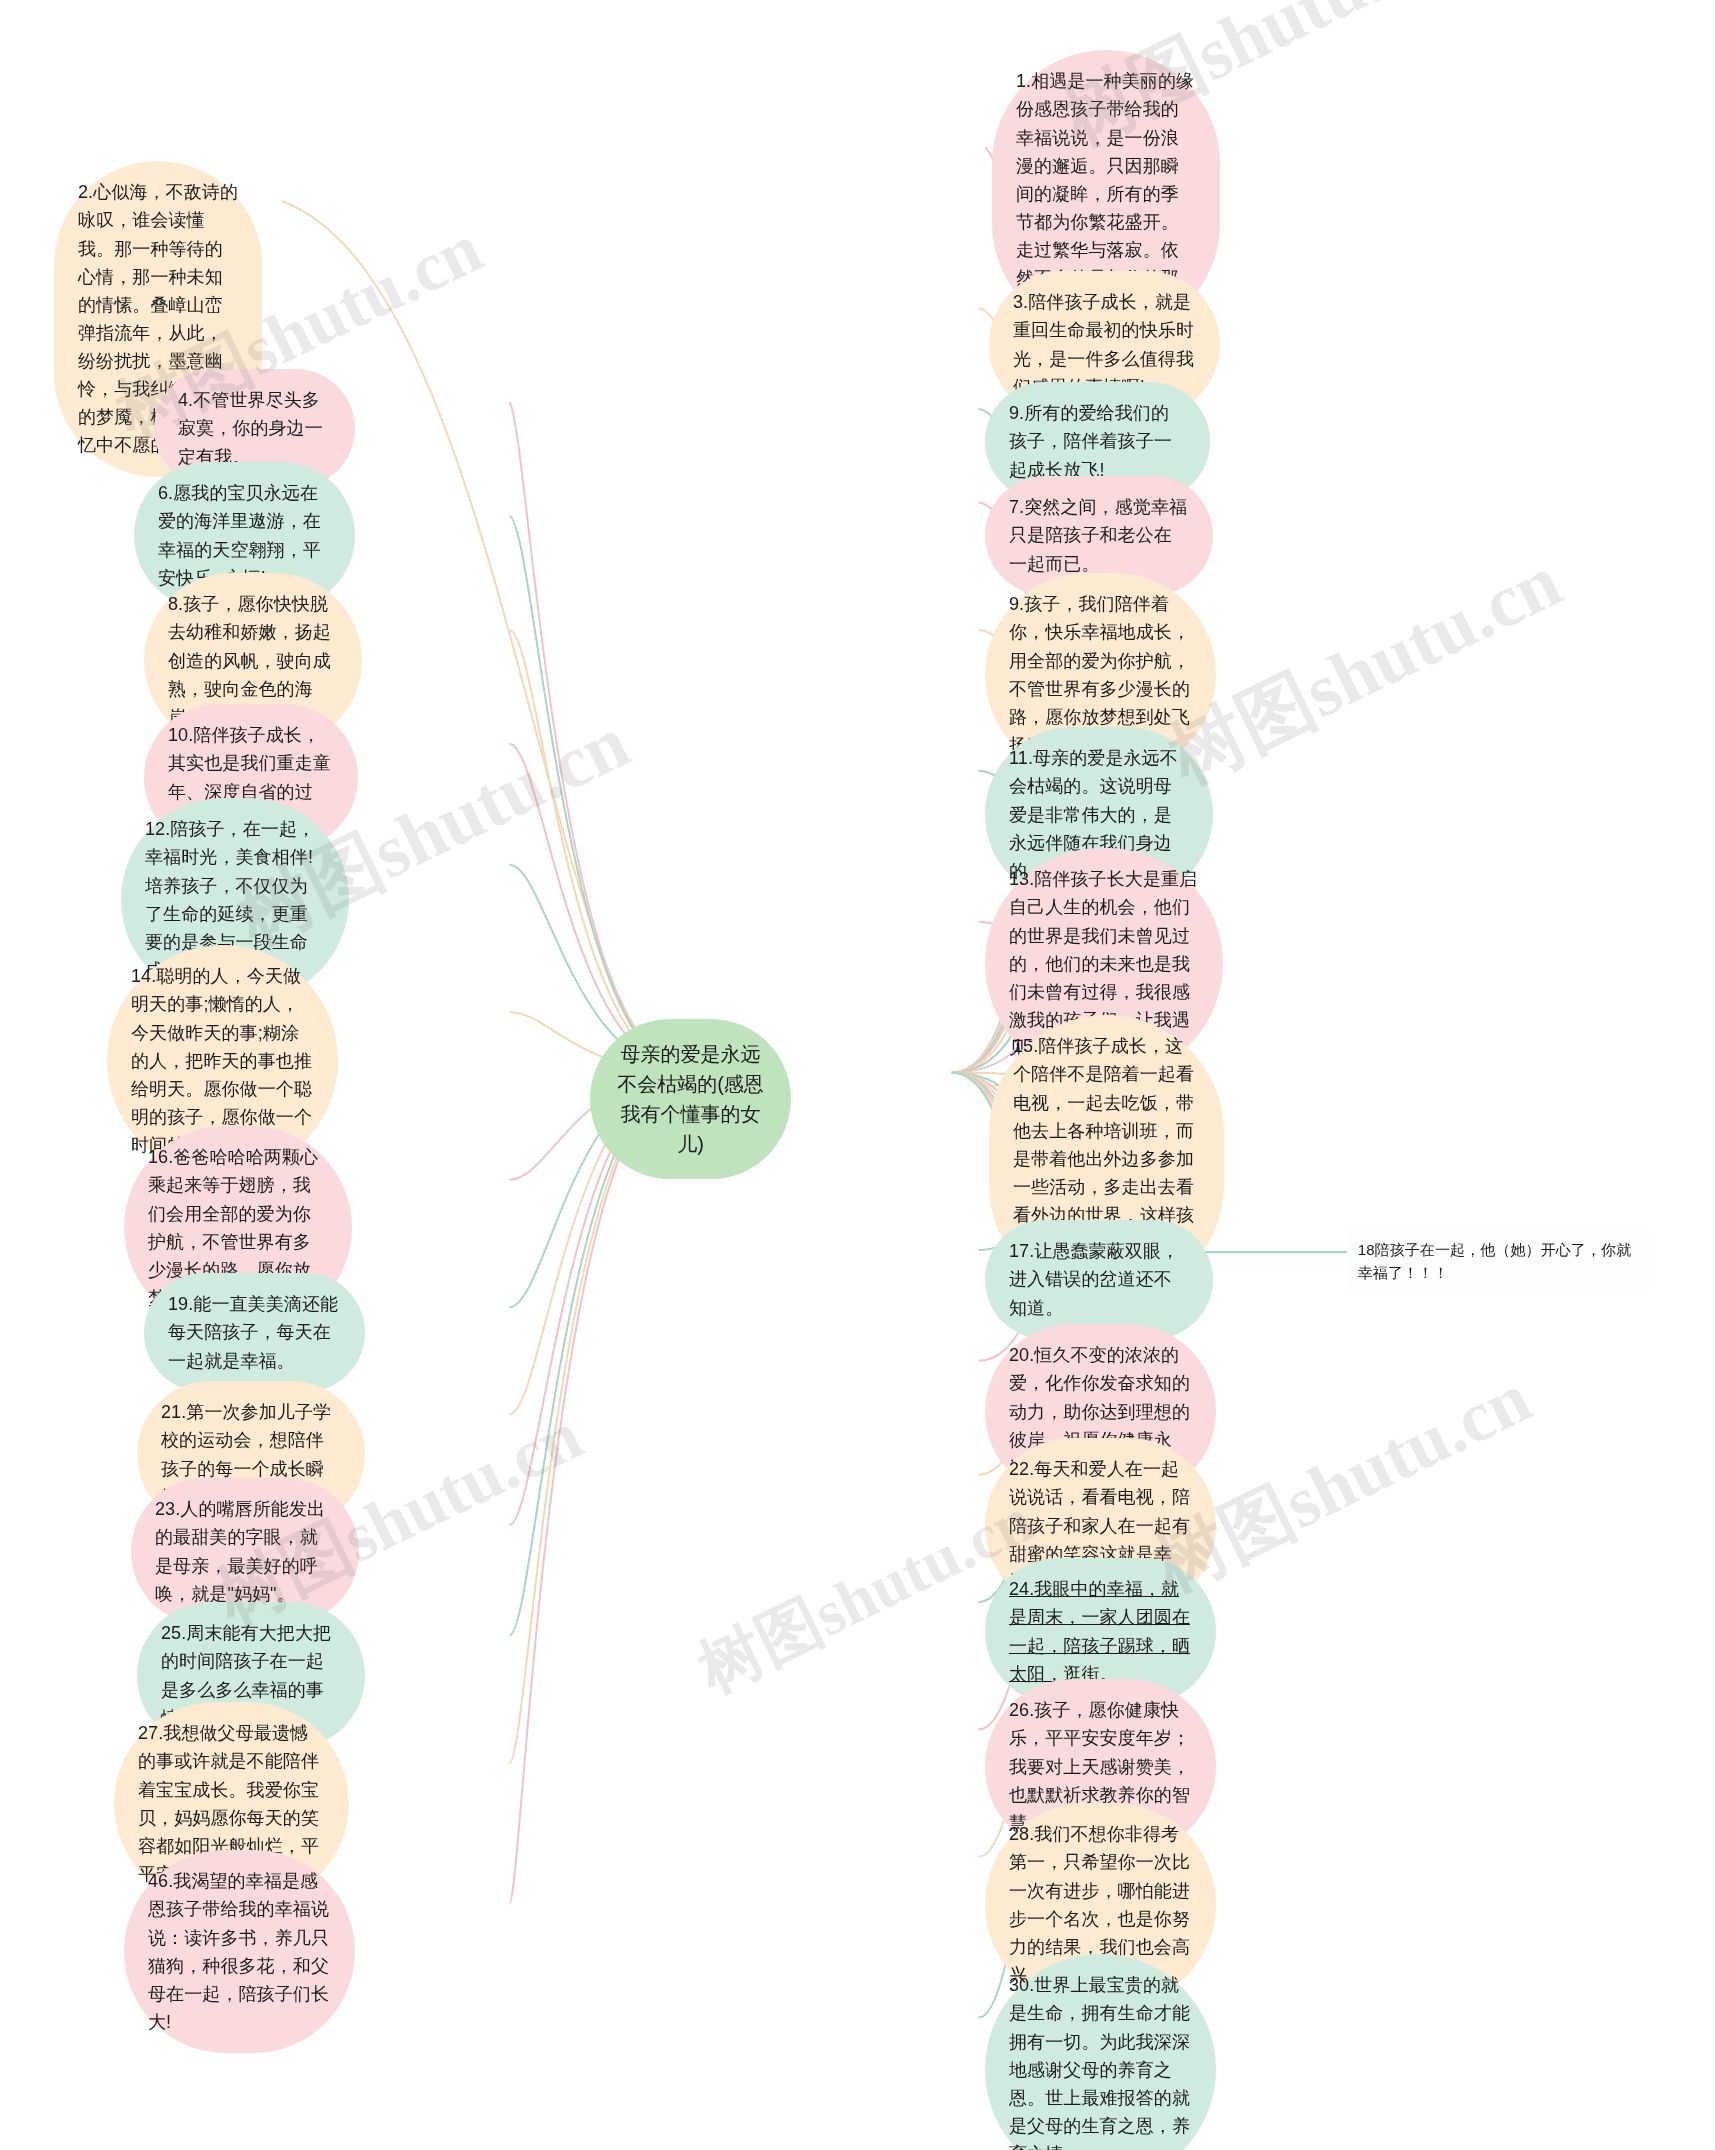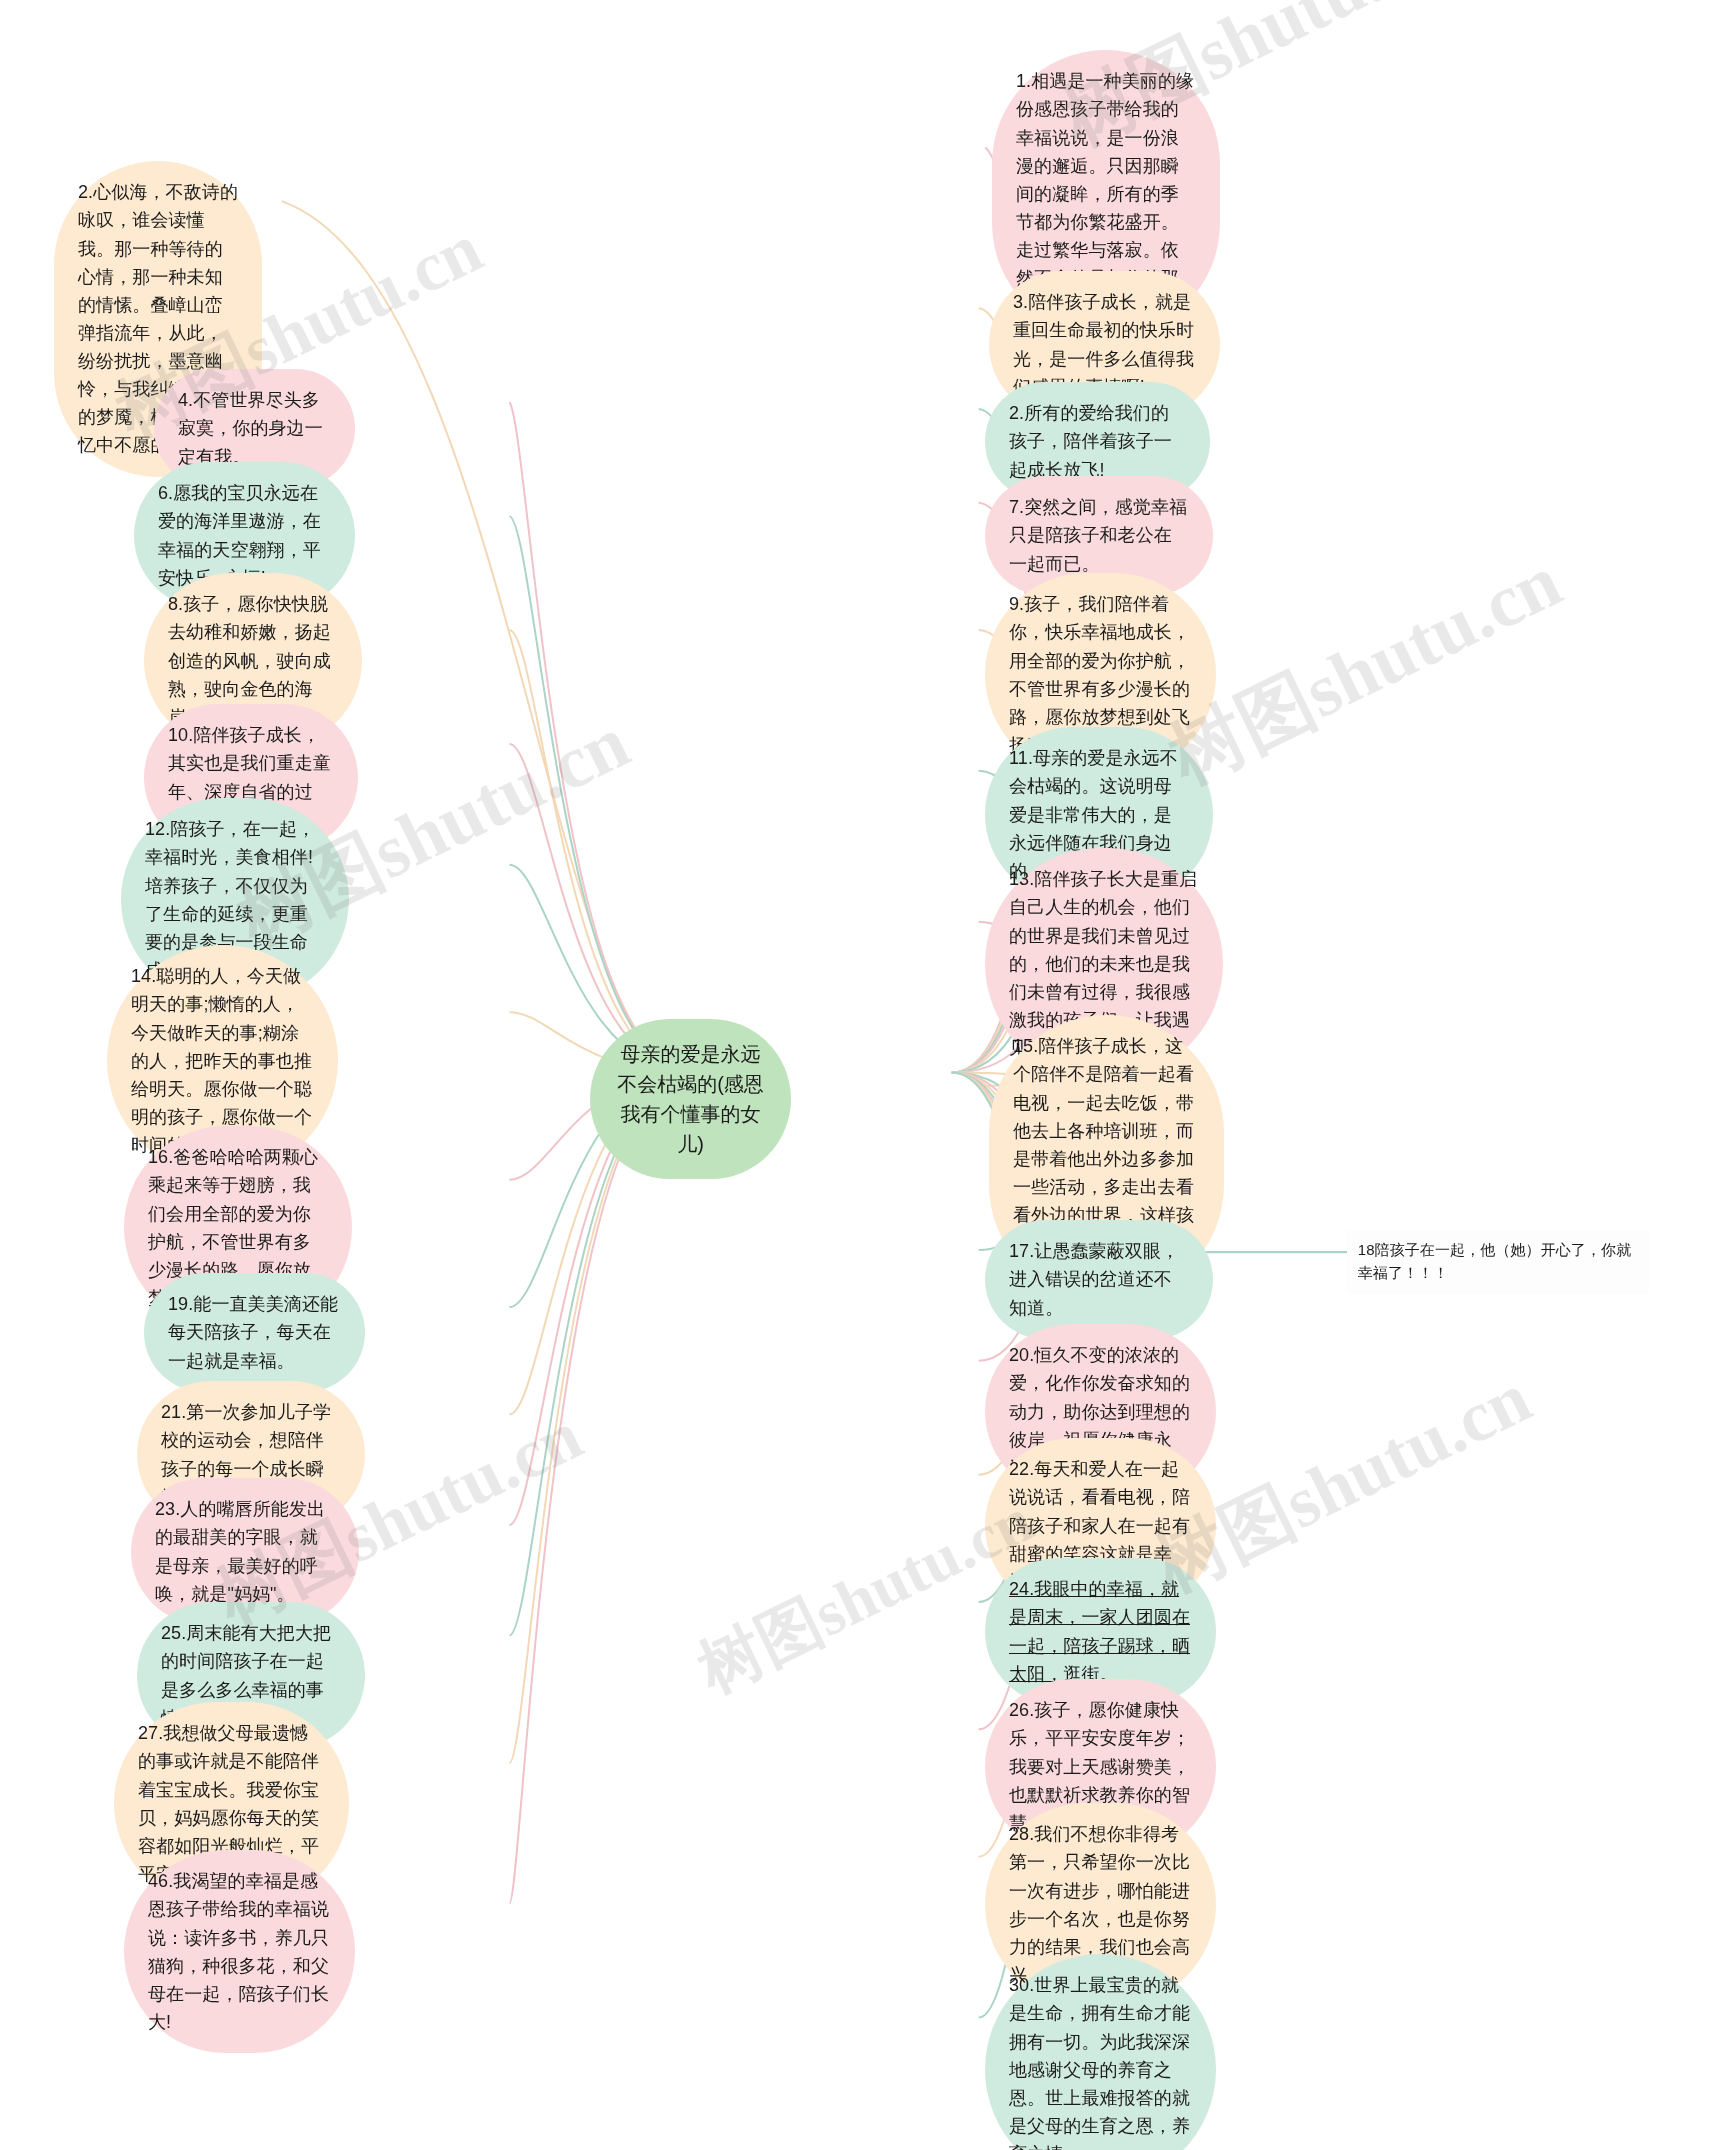--- a/index.html
+++ b/index.html
@@ -125,21 +125,21 @@
   <div class="node c-pink" style="left:124px; top:1126px; width:228px;">16.爸爸哈哈哈两颗心乘起来等于翅膀，我们会用全部的爱为你护航，不管世界有多少漫长的路，愿你放梦想到处飞扬!</div>
   <div class="node c-mint" style="left:144px; top:1273px; width:221px;">19.能一直美美滴还能每天陪孩子，每天在一起就是幸福。</div>
   <div class="node c-peach" style="left:137px; top:1381px; width:228px;">21.第一次参加儿子学校的运动会，想陪伴孩子的每一个成长瞬间。</div>
   <div class="node c-pink" style="left:131px; top:1478px; width:228px;">23.人的嘴唇所能发出的最甜美的字眼，就是母亲，最美好的呼唤，就是"妈妈"。</div>
   <div class="node c-mint" style="left:137px; top:1602px; width:228px;">25.周末能有大把大把的时间陪孩子在一起是多么多么幸福的事情!</div>
   <div class="node c-peach" style="left:114px; top:1702px; width:235px;">27.我想做父母最遗憾的事或许就是不能陪伴着宝宝成长。我爱你宝贝，妈妈愿你每天的笑容都如阳光般灿烂，平平安安健健康康长大。</div>
   <div class="node c-pink" style="left:124px; top:1850px; width:231px;">46.我渴望的幸福是感恩孩子带给我的幸福说说：读许多书，养几只猫狗，种很多花，和父母在一起，陪孩子们长大!</div>
 
   <div class="node c-pink" style="left:992px; top:50px;   width:228px;">1.相遇是一种美丽的缘份感恩孩子带给我的幸福说说，是一份浪漫的邂逅。只因那瞬间的凝眸，所有的季节都为你繁花盛开。走过繁华与落寂。依然不舍的是与你的那份真情。</div>
   <div class="node c-peach" style="left:989px; top:271px;  width:231px;">3.陪伴孩子成长，就是重回生命最初的快乐时光，是一件多么值得我们感恩的事情啊!</div>
-  <div class="node c-mint" style="left:985px; top:382px;  width:225px;">2.所有的爱给我们的孩子，陪伴着孩子一起成长放飞!</div>
+  <div class="node c-mint" style="left:985px; top:382px;  width:225px;">9.所有的爱给我们的孩子，陪伴着孩子一起成长放飞!</div>
   <div class="node c-pink" style="left:985px; top:476px;  width:228px;">7.突然之间，感觉幸福只是陪孩子和老公在一起而已。</div>
   <div class="node c-peach" style="left:985px; top:573px;  width:231px;">9.孩子，我们陪伴着你，快乐幸福地成长，用全部的爱为你护航，不管世界有多少漫长的路，愿你放梦想到处飞扬!</div>
   <div class="node c-mint" style="left:985px; top:727px; width:228px;">11.母亲的爱是永远不会枯竭的。这说明母爱是非常伟大的，是永远伴随在我们身边的。</div>
   <div class="node c-pink" style="left:985px; top:848px; width:238px;">13.陪伴孩子长大是重启自己人生的机会，他们的世界是我们未曾见过的，他们的未来也是我们未曾有过得，我很感激我的孩子们，让我遇见了更好的自己。</div>
   <div class="node c-peach" style="left:989px; top:1015px; width:235px;">15.陪伴孩子成长，这个陪伴不是陪着一起看电视，一起去吃饭，带他去上各种培训班，而是带着他出外边多参加一些活动，多走出去看看外边的世界，这样孩子的童年才是快乐的、健康的。</div>
   <div class="node c-mint" style="left:985px; top:1220px; width:228px;">17.让愚蠢蒙蔽双眼，进入错误的岔道还不知道。</div>
   <div class="node c-pink" style="left:985px; top:1324px; width:231px;">20.恒久不变的浓浓的爱，化作你发奋求知的动力，助你达到理想的彼岸。祝愿你健康永远，爱心永恒!</div>
   <div class="node c-peach" style="left:985px; top:1438px; width:231px;">22.每天和爱人在一起说说话，看看电视，陪陪孩子和家人在一起有甜蜜的笑容这就是幸福。</div>
   <div class="node c-mint" style="left:985px; top:1558px; width:231px;text-decoration:underline;">24.我眼中的幸福，就是周末，一家人团圆在一起，陪孩子踢球，晒太阳，逛街。</div>
   <div class="node c-pink" style="left:985px; top:1679px; width:231px;">26.孩子，愿你健康快乐，平平安安度年岁；我要对上天感谢赞美，也默默祈求教养你的智慧。</div>

